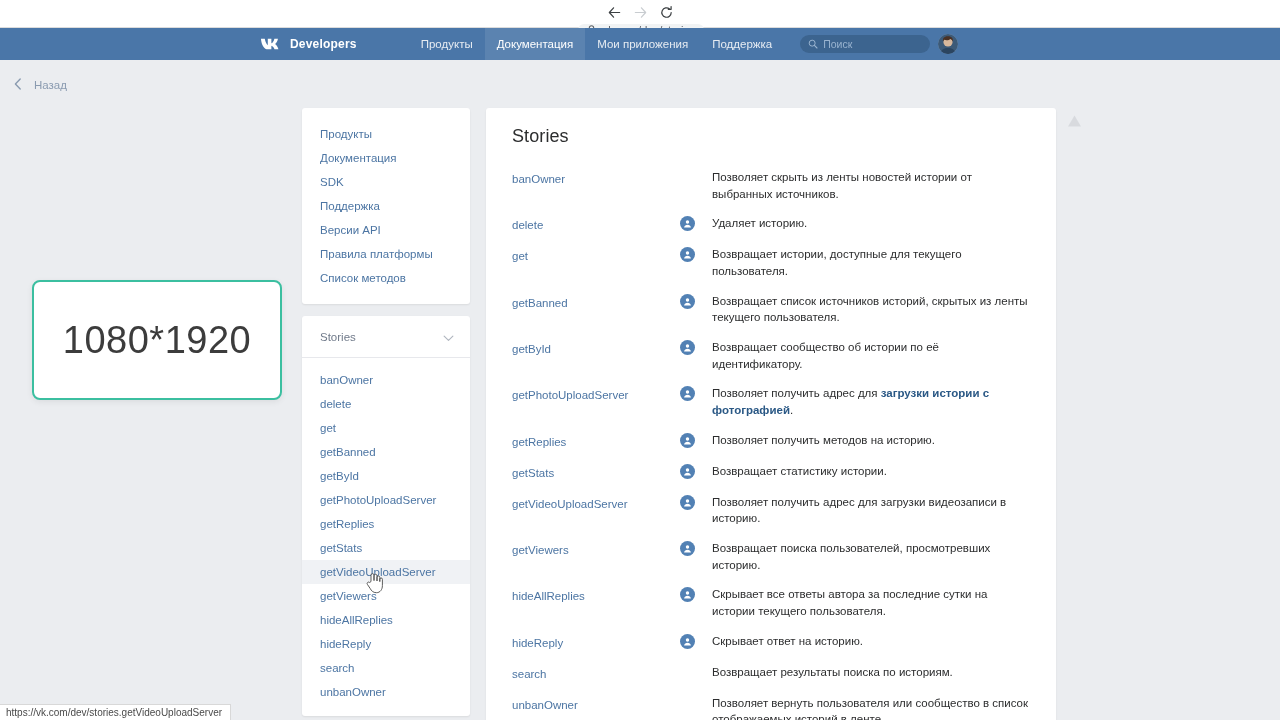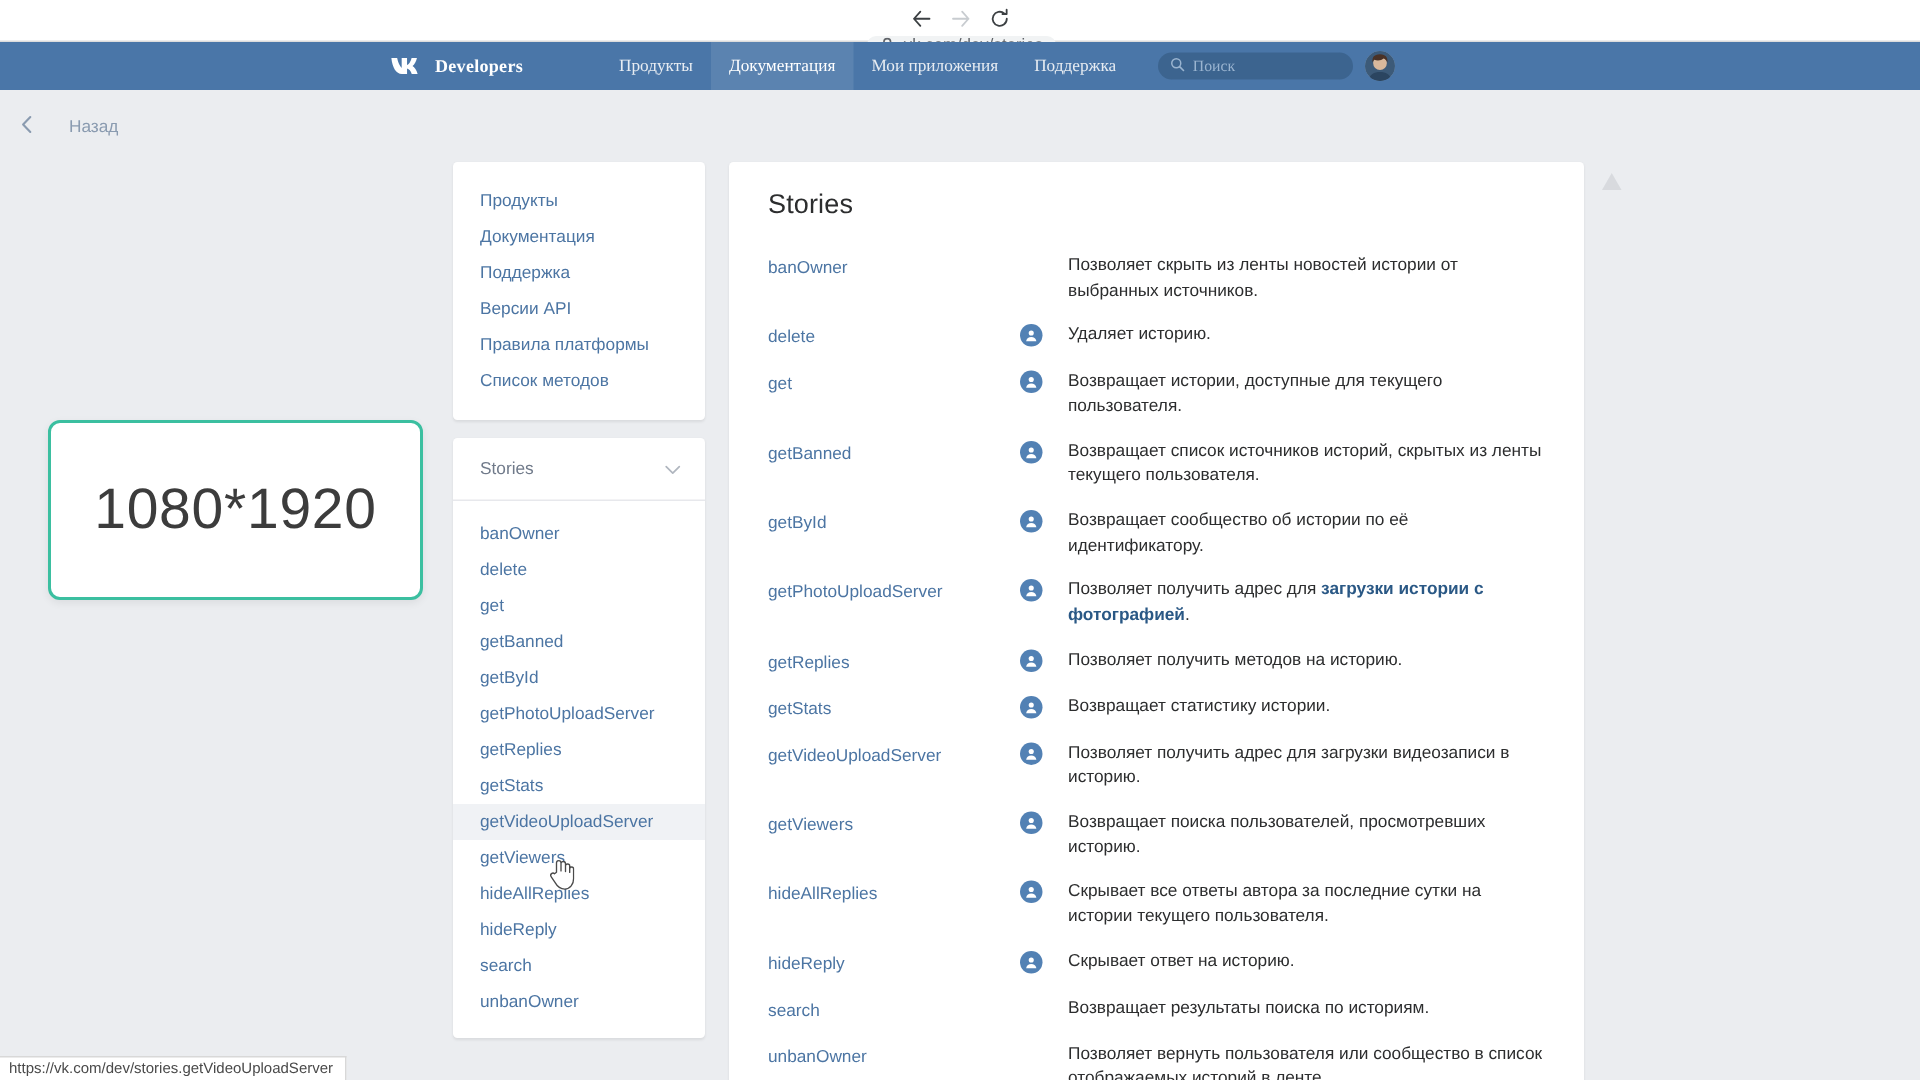--- a/index.html
+++ b/index.html
@@ -71,21 +71,20 @@
     background: #4a76a8;
     display: flex; align-items: center;
     position: relative;
   }
   .vk-header-inner {
     width: 780px;
     margin: 0 auto;
     display: flex; 
     height: 32px;
     position: relative;
-    font-family: Liberation Serif, serif;
   }
   .vk-logo-wrap { display: flex; align-items: center; gap: 8px; padding-left: 10px; }
   .vk-logo svg { display: block; }
   .vk-logo-text {
     color: #ffffff; font-size: 12px; font-weight: bold;
     letter-spacing: 0.2px;
   }
   .vk-nav { display: flex; align-items: stretch; height: 32px; margin-left: 52px; }
   .vk-nav-item {
     display: flex; align-items: center;
@@ -111,21 +110,21 @@
   .vk-search-ph { color: #9ab4d0; font-size: 10.5px; }
   .vk-avatar {
     width: 20px; height: 20px; border-radius: 50%;
     overflow: hidden; background: #8fa9c4;
     flex-shrink: 0;
   }
 
   
   .back-link {
     position: absolute; left: 14px; top: 48px;
-    display: flex; align-items: center; gap: 24px;
+    display: flex; align-items: center; gap: 12px;
   }
   .back-label { color: #8a9bb0; font-size: 11.5px; }
 
   
   .size-card {
     position: absolute;
     left: 32px; top: 252px;
     width: 250px; height: 120px;
     background: #ffffff;
     border: 2px solid #3bbfa0;
@@ -370,20 +369,21 @@
       </svg>
   </div>
 
   <div class="content-row">
 
     <div class="sidebar-col">
 
       <div class="card sidebar-main">
         <a class="side-link">Продукты</a>
         <a class="side-link">Документация</a>
+        <a class="side-link">SDK</a>
         <a class="side-link">Поддержка</a>
         <a class="side-link">Версии API</a>
         <a class="side-link">Правила платформы</a>
         <a class="side-link">Список методов</a>
       </div>
 
       <div class="card sidebar-methods">
         <div class="methods-head">
           <span class="methods-title">Stories</span>
           <span>

